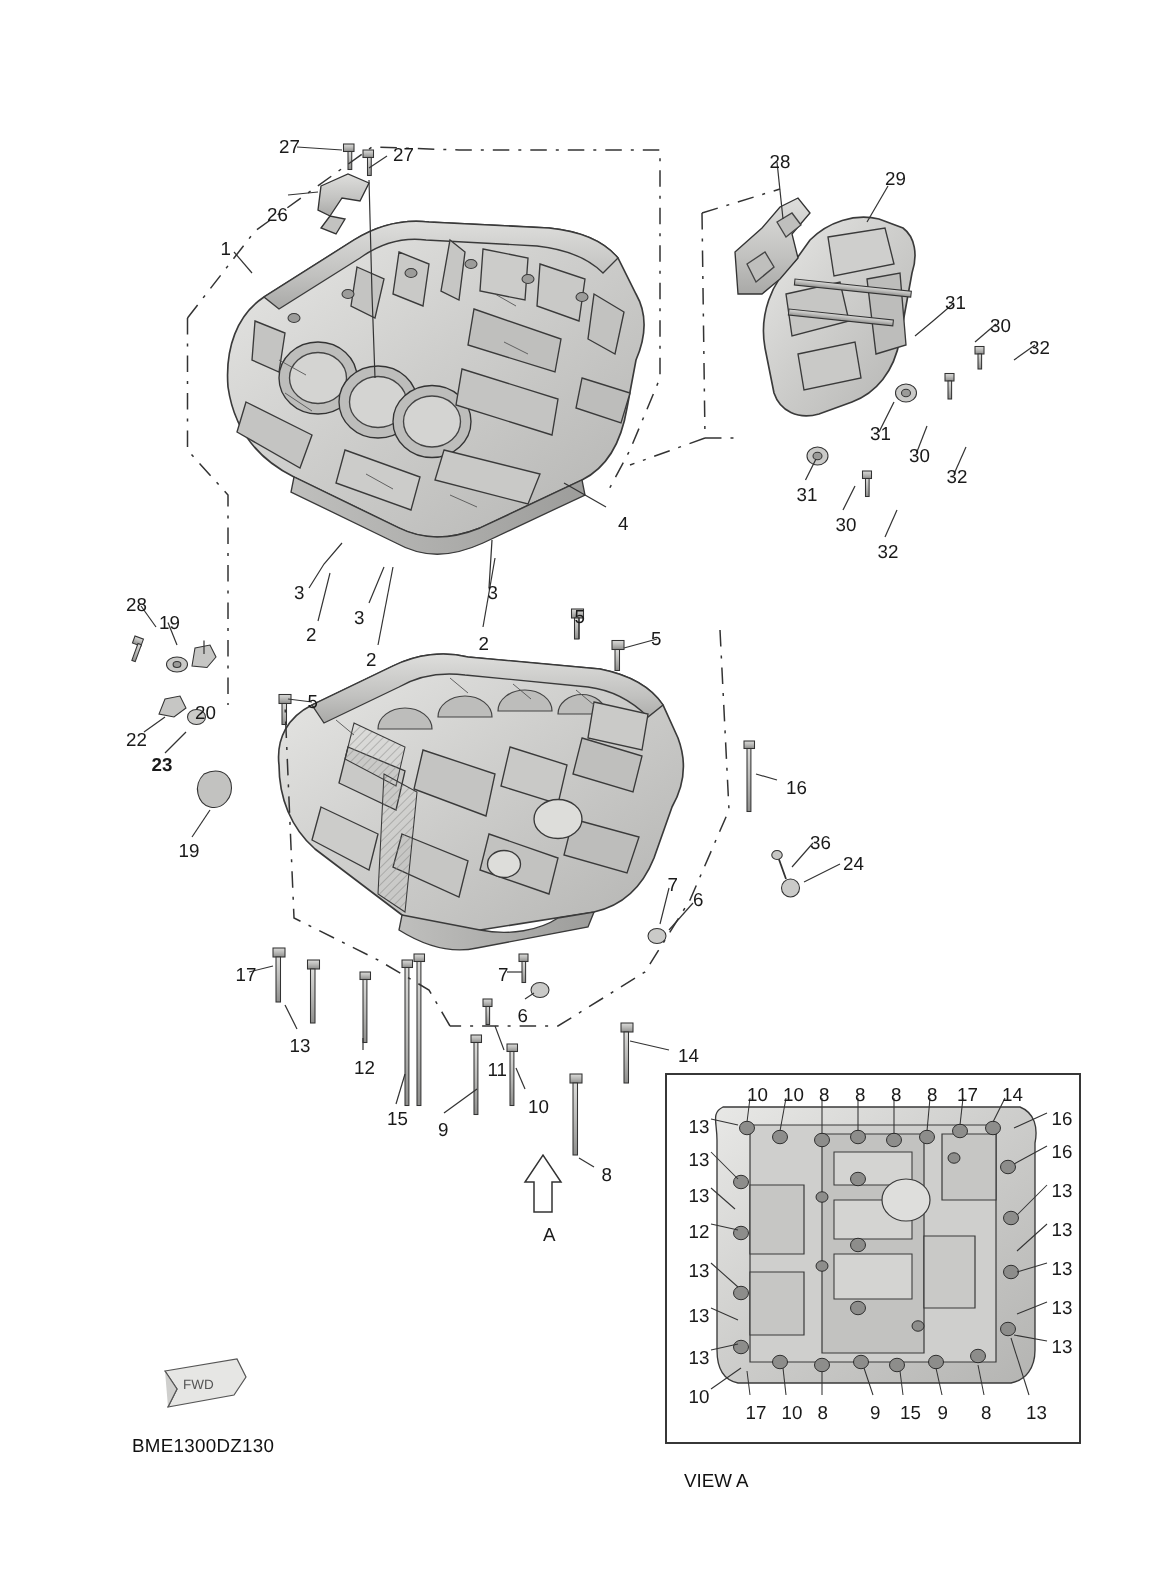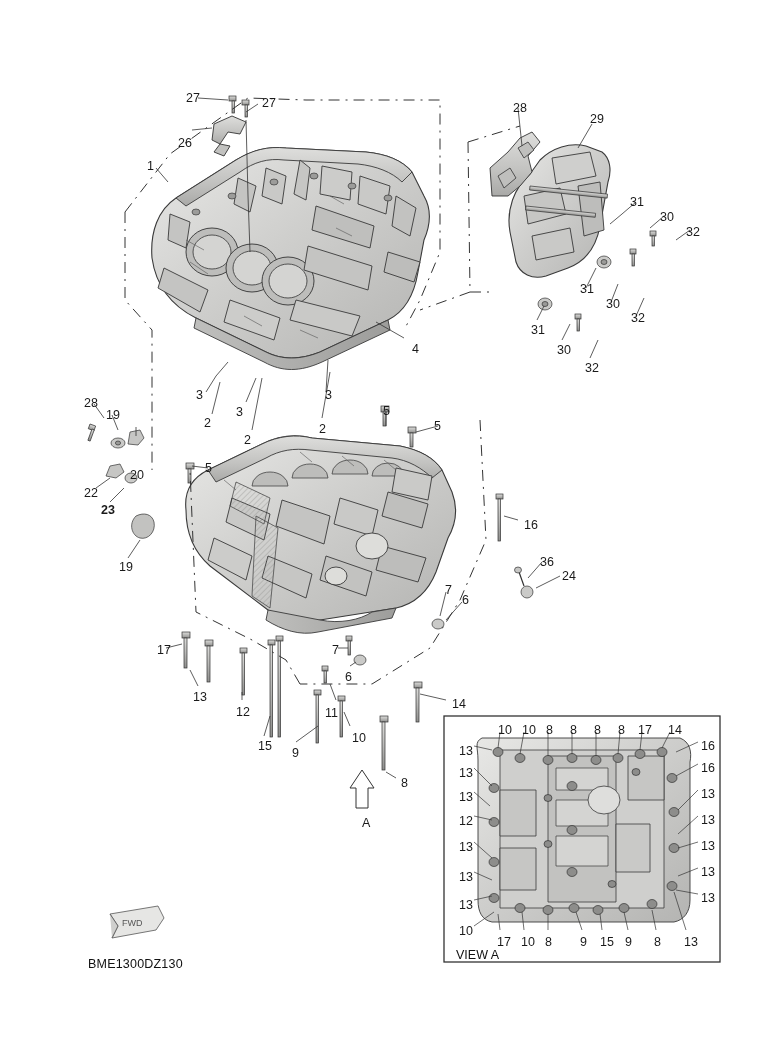--- a/index.html
+++ b/index.html
@@ -37,20 +37,21 @@
     font-family: "Liberation Sans", sans-serif;
     font-size: 12.5px;
     color: #111;
     letter-spacing: 0.2px;
   }
   .viewa-label {
     position: absolute;
     font-family: "Liberation Sans", sans-serif;
     font-size: 12.5px;
     color: #111;
+    margin-top: 32px;
   }
   .fwd-text {
     font-family: "Liberation Sans", sans-serif;
     font-size: 9px;
     fill: #555;
   }
 </style>
 </head>
 <body>
 

